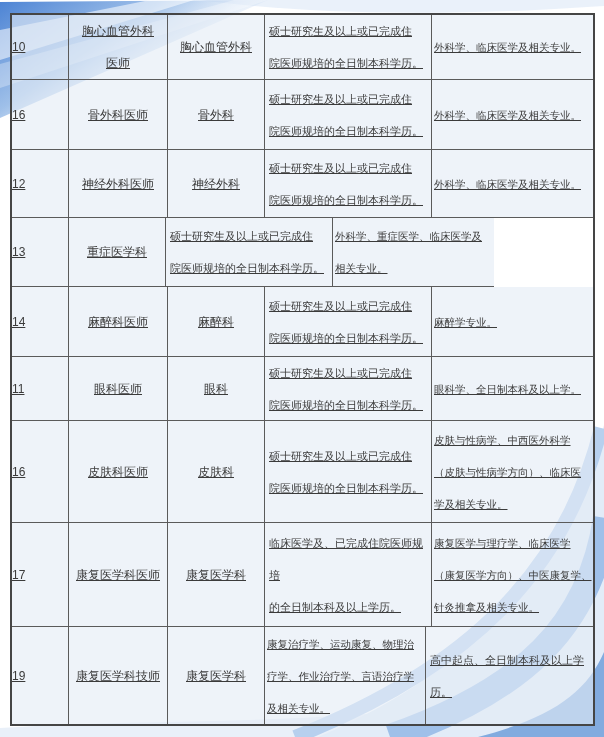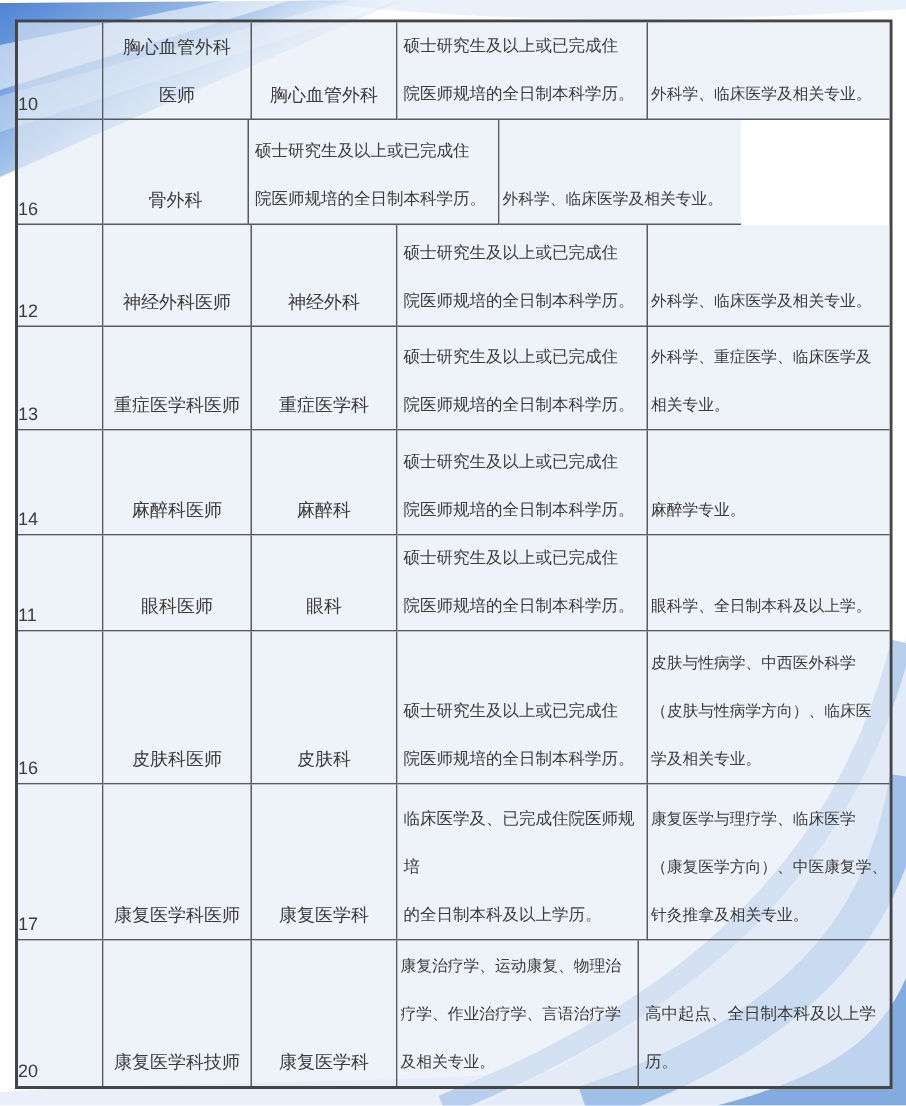--- a/index.html
+++ b/index.html
@@ -15,23 +15,24 @@
     width:585px;height:713px;box-sizing:border-box;
     border:2px solid var(--table-border,#454545);
     display:flex;flex-direction:column;
   }
   .row{display:flex;box-sizing:border-box;}
   .cell{
     box-sizing:border-box;
     border-right:1px solid var(--grid-line,#5a5a5a);
     border-bottom:1px solid var(--grid-line,#5a5a5a);
     background:var(--cell-bg,rgba(228,236,246,0.62));
-    display:flex;flex-direction:column;justify-content:flex-end;
+    display:flex;flex-direction:column;justify-content:center;
     color:var(--text,#3b3b3b);
     overflow:hidden;
+    text-decoration:underline;
   }
   .row:last-child .cell{border-bottom:none;}
   .cell:last-child{border-right:none;}
   .txt{white-space:pre-line;width:100%;}
   .cell-no{width:57px;align-items:center;font-size:12px;line-height:20px;}
   .cell-position{width:99px;align-items:center;text-align:center;font-size:12px;line-height:32px;padding:0 1px;}
   .cell-department{width:97px;align-items:center;text-align:center;font-size:12px;line-height:32px;padding:0 1px;}
   .cell-education{width:167px;font-size:11px;line-height:32px;padding:0 5px 0 4px;text-align:left;}
   .cell-major{width:161px;font-size:10.5px;line-height:32px;padding:0 1px 0 2px;text-align:left;}
 </style>
@@ -80,20 +81,23 @@
 院医师规培的全日制本科学历。</div>
         </div>
         <div class="cell cell-major">
           <div class="txt">外科学、临床医学及相关专业。</div>
         </div>
       </div>
       <div class="row" style="height: 70px;">
         <div class="cell cell-no">
           <div class="txt">16</div>
         </div>
+        <div class="cell cell-position">
+          <div class="txt">骨外科医师</div>
+        </div>
         <div class="cell cell-department">
           <div class="txt">骨外科</div>
         </div>
         <div class="cell cell-education">
           <div class="txt">硕士研究生及以上或已完成住
 院医师规培的全日制本科学历。</div>
         </div>
         <div class="cell cell-major">
           <div class="txt">外科学、临床医学及相关专业。</div>
         </div>
@@ -112,23 +116,20 @@
           <div class="txt">硕士研究生及以上或已完成住
 院医师规培的全日制本科学历。</div>
         </div>
         <div class="cell cell-major">
           <div class="txt">外科学、临床医学及相关专业。</div>
         </div>
       </div>
       <div class="row" style="height: 69px;">
         <div class="cell cell-no">
           <div class="txt">13</div>
-        </div>
-        <div class="cell cell-position">
-          <div class="txt">重症医学科医师</div>
         </div>
         <div class="cell cell-department">
           <div class="txt">重症医学科</div>
         </div>
         <div class="cell cell-education">
           <div class="txt">硕士研究生及以上或已完成住
 院医师规培的全日制本科学历。</div>
         </div>
         <div class="cell cell-major">
           <div class="txt">外科学、重症医学、临床医学及
@@ -206,21 +207,21 @@
 的全日制本科及以上学历。</div>
         </div>
         <div class="cell cell-major">
           <div class="txt">康复医学与理疗学、临床医学
 （康复医学方向）、中医康复学、
 针灸推拿及相关专业。</div>
         </div>
       </div>
       <div class="row" style="height: 97px;">
         <div class="cell cell-no">
-          <div class="txt">20</div>
+          <div class="txt">19</div>
         </div>
         <div class="cell cell-position">
           <div class="txt">康复医学科技师</div>
         </div>
         <div class="cell cell-department">
           <div class="txt">康复医学科</div>
         </div>
         <div class="cell cell-major">
           <div class="txt">康复治疗学、运动康复、物理治
 疗学、作业治疗学、言语治疗学

